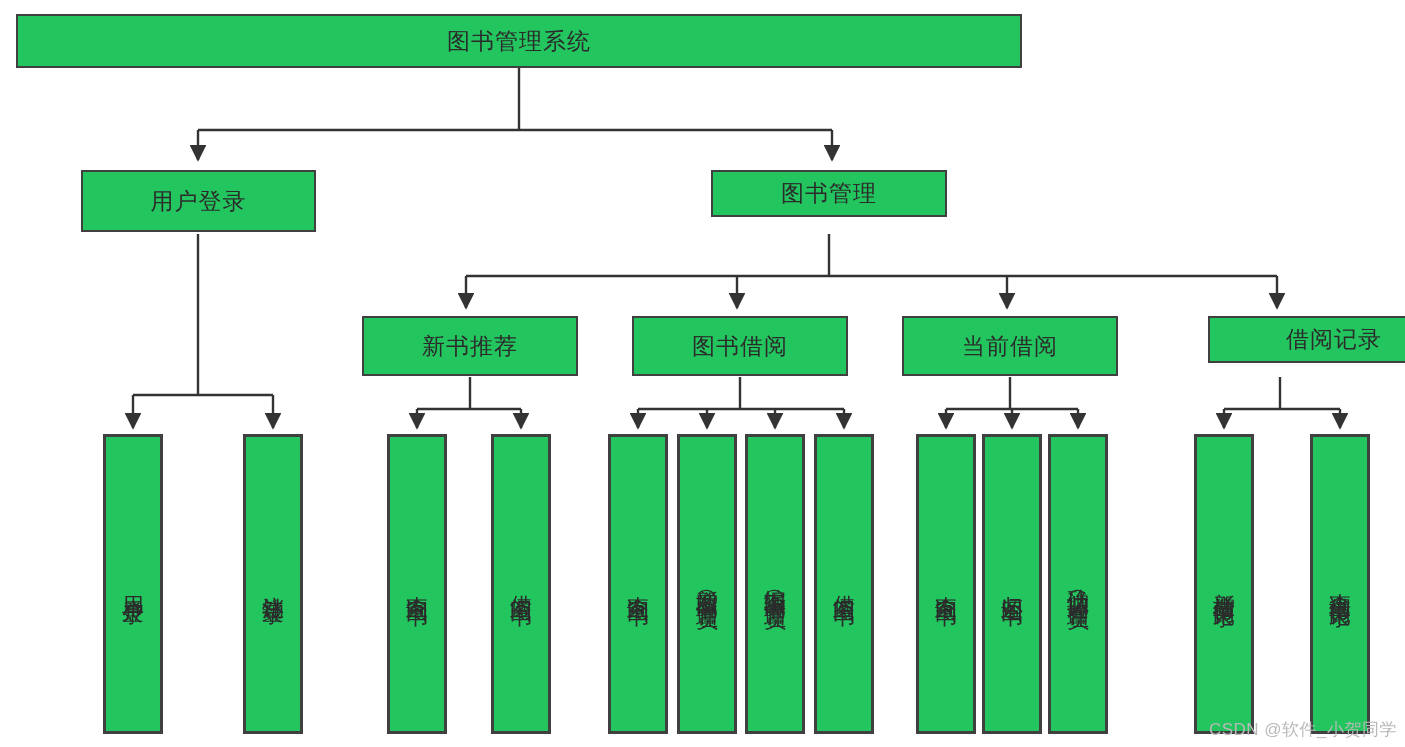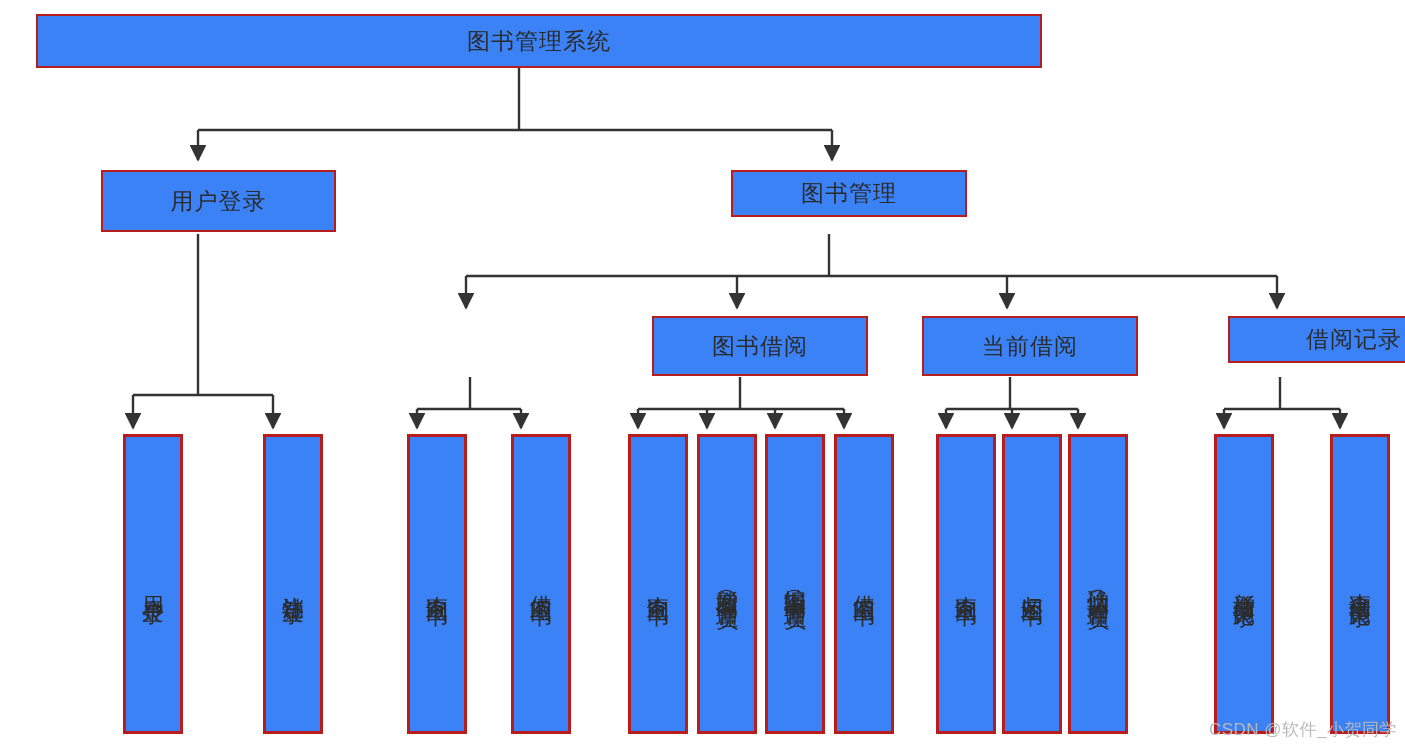--- a/index.html
+++ b/index.html
@@ -10,27 +10,26 @@
     font-family:"Liberation Sans","DejaVu Sans",sans-serif;
     overflow:hidden;
     position:relative;
   }
   #diagram-root{position:absolute;left:0;top:0;width:1405px;height:747px;}
   #edge-layer{position:absolute;left:0;top:0;width:1405px;height:747px;pointer-events:none;}
 
   .node{
     position:absolute;
     box-sizing:border-box;
-    background:#3b82f6;
-    border:2px solid #b91c1c;
+    background:#22c55e;
+    border:2px solid #404040;
     display:flex;
     align-items:center;
     justify-content:center;
     color:#2b2b2b;
-    margin-left:20px;
   }
   .node-label{
     font-size:23px;
     line-height:1.15;
     letter-spacing:1px;
     white-space:nowrap;
     color:#2b2b2b;
   }
   
   .node.root{border-width:2px;}
@@ -125,20 +124,23 @@
     <span class="node-label">图书管理系统</span>
   </div>
 
   <div class="node" style="left:81px;top:170px;width:235px;height:62px;">
     <span class="node-label">用户登录</span>
   </div>
   <div class="node" style="left:711px;top:170px;width:236px;height:47px;">
     <span class="node-label">图书管理</span>
   </div>
 
+  <div class="node" style="left:362px;top:316px;width:216px;height:60px;">
+    <span class="node-label">新书推荐</span>
+  </div>
   <div class="node" style="left:632px;top:316px;width:216px;height:60px;">
     <span class="node-label">图书借阅</span>
   </div>
   <div class="node" style="left:902px;top:316px;width:216px;height:60px;">
     <span class="node-label">当前借阅</span>
   </div>
   <div class="node" style="left:1208px;top:316px;width:216px;height:47px;padding-left:36px;">
     <span class="node-label">借阅记录</span>
   </div>
 

